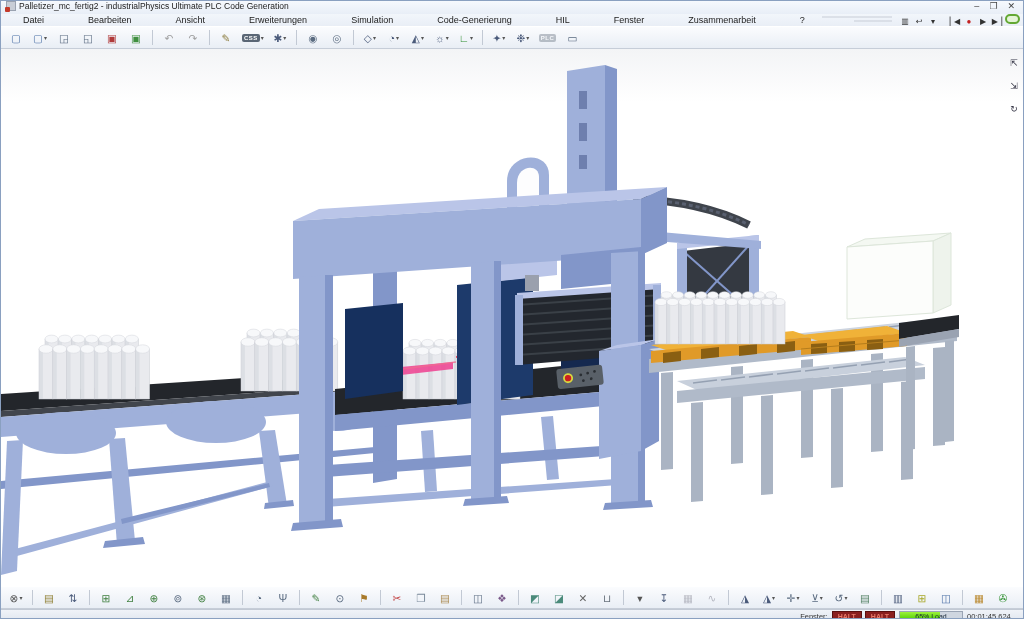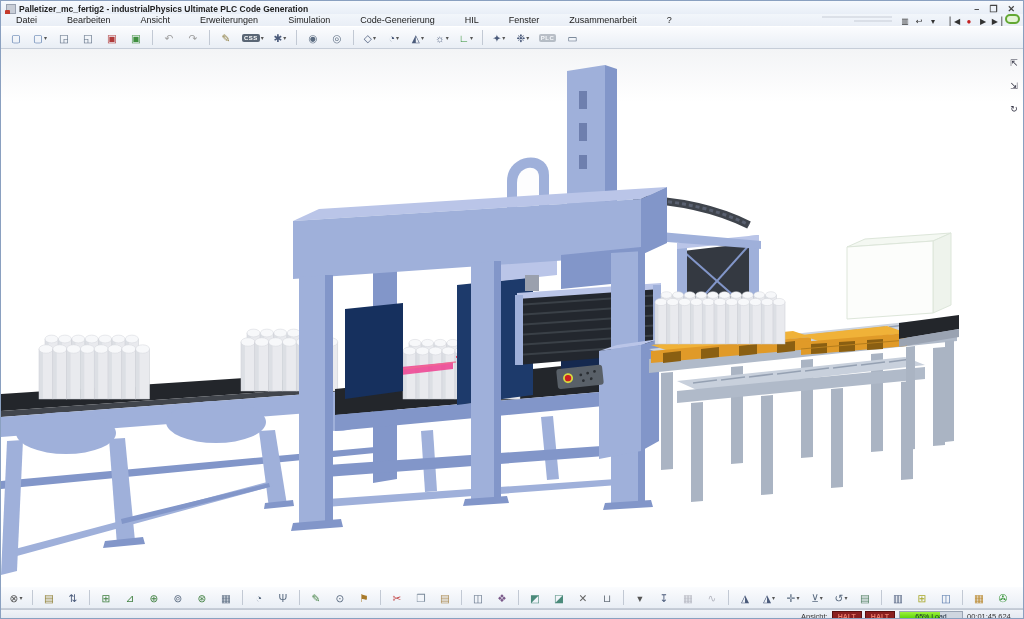--- a/index.html
+++ b/index.html
@@ -1,30 +1,30 @@
 <!DOCTYPE html>
 <html style="--c-machine: #9fb0da; --c-machine_shade: #8296c9; --c-machine_light: #bac5e8; --c-belt: #23262b; --c-panel_navy: #1d3a6b; --c-panel_navy_dark: #16305e; --c-rolls: #e9eaee; --c-rolls_top: #f7f8fa; --c-pallet_orange: #e09a28; --c-pallet_orange_top: #f0b238; --c-laser: #e8485f; --c-laser_pink: #ee3f8f; --c-table_gray: #cdd4df; --c-table_apron: #b0bac9; --c-table_leg: #aab4c3; --c-box_white: #fcfdfb;"><head>
 <meta charset="utf-8">
 <style>
   html,body{margin:0;padding:0;background:#888;}
   .window{width:1024px;height:619px;display:flex;flex-direction:column;
     font-family:"Liberation Sans",sans-serif;border:1px solid #8aa0c0;box-sizing:border-box;
     background:#eef2f8;overflow:hidden;position:relative;}
   
-  .titlebar{height:13px;display:flex;align-items:flex-end;background:linear-gradient(#f6f9fd,#e8eef7);
-    font-size:8.5px;color:#222;padding:0 2px;flex:0 0 auto;font-weight:bold;}
+  .titlebar{height:13px;display:flex;align-items:flex-start;background:linear-gradient(#f6f9fd,#e8eef7);
+    font-size:8.5px;color:#222;padding:0 2px;flex:0 0 auto;}
   .app-icon{width:8px;height:8px;margin:0 3px;position:relative;background:#c8cdd6;border:1px solid #9aa2b0;}
   .app-icon::after{content:"";position:absolute;left:-2px;bottom:-2px;width:5px;height:5px;background:#c43a2a;border-radius:1px;}
   .title-text{flex:1;white-space:nowrap;overflow:hidden;}
   .win-btns{display:flex;gap:10px;margin-right:6px;color:#444;font-size:9px;}
   .win-btn{cursor:default;line-height:10px;}
   
   .menubar{height:12px;display:flex;align-items:center;background:linear-gradient(#f2f6fb,#e9eef6);
     font-size:9px;color:#222;flex:0 0 auto;position:relative;}
-  .menu-item{padding:0 15px;white-space:nowrap;}
+  .menu-item{padding:0 22px;white-space:nowrap;}
   .menu-right{position:absolute;right:2px;top:0;height:12px;display:flex;align-items:center;gap:2px;}
   .watermark{width:70px;height:8px;margin-right:4px;opacity:.5;display:flex;flex-direction:column;gap:2px;align-items:flex-end;}
   .watermark i{display:block;height:2px;background:#c9ced8;width:100%;}
   .watermark i:last-child{width:55%;}
   .t-btn{display:inline-flex;align-items:center;justify-content:center;min-width:12px;height:11px;
     font-size:8px;color:#333;padding:0 1px;}
   .t-btn .bar-left::before{content:"▏";margin-right:-2px;}
   .t-btn .bar-right::after{content:"▕";margin-left:-2px;}
   .t-pill{width:15px;height:10px;border-radius:6px;border:2px solid #63a833;background:#e4f4d6;box-sizing:border-box;}
   .t-caret{font-size:6px;color:#555;margin-left:1px;}
@@ -733,21 +733,21 @@
       <span class="tb-sep"></span>
       <span class="tb-btn">
         <span style="color: rgb(184, 134, 42);">▦</span>
       </span>
       <span class="tb-btn">
         <span style="color: rgb(47, 143, 47);">✇</span>
       </span>
     </div>
 
   <div class="statusbar">
-    <span>Ansicht:</span>
+    <span>Fenster:</span>
     <span id="halt-badges" style="display:flex;gap:3px;">
         <span class="badge">HALT</span>
         <span class="badge">HALT</span>
       </span>
     <span class="load-track">
       <span class="load-fill" id="load-fill" style="width: 65%;"></span>
       <span class="load-under"></span>
       <span class="load-label">65% Load</span>
     </span>
     <span class="sim-time">00:01:45.624</span>

